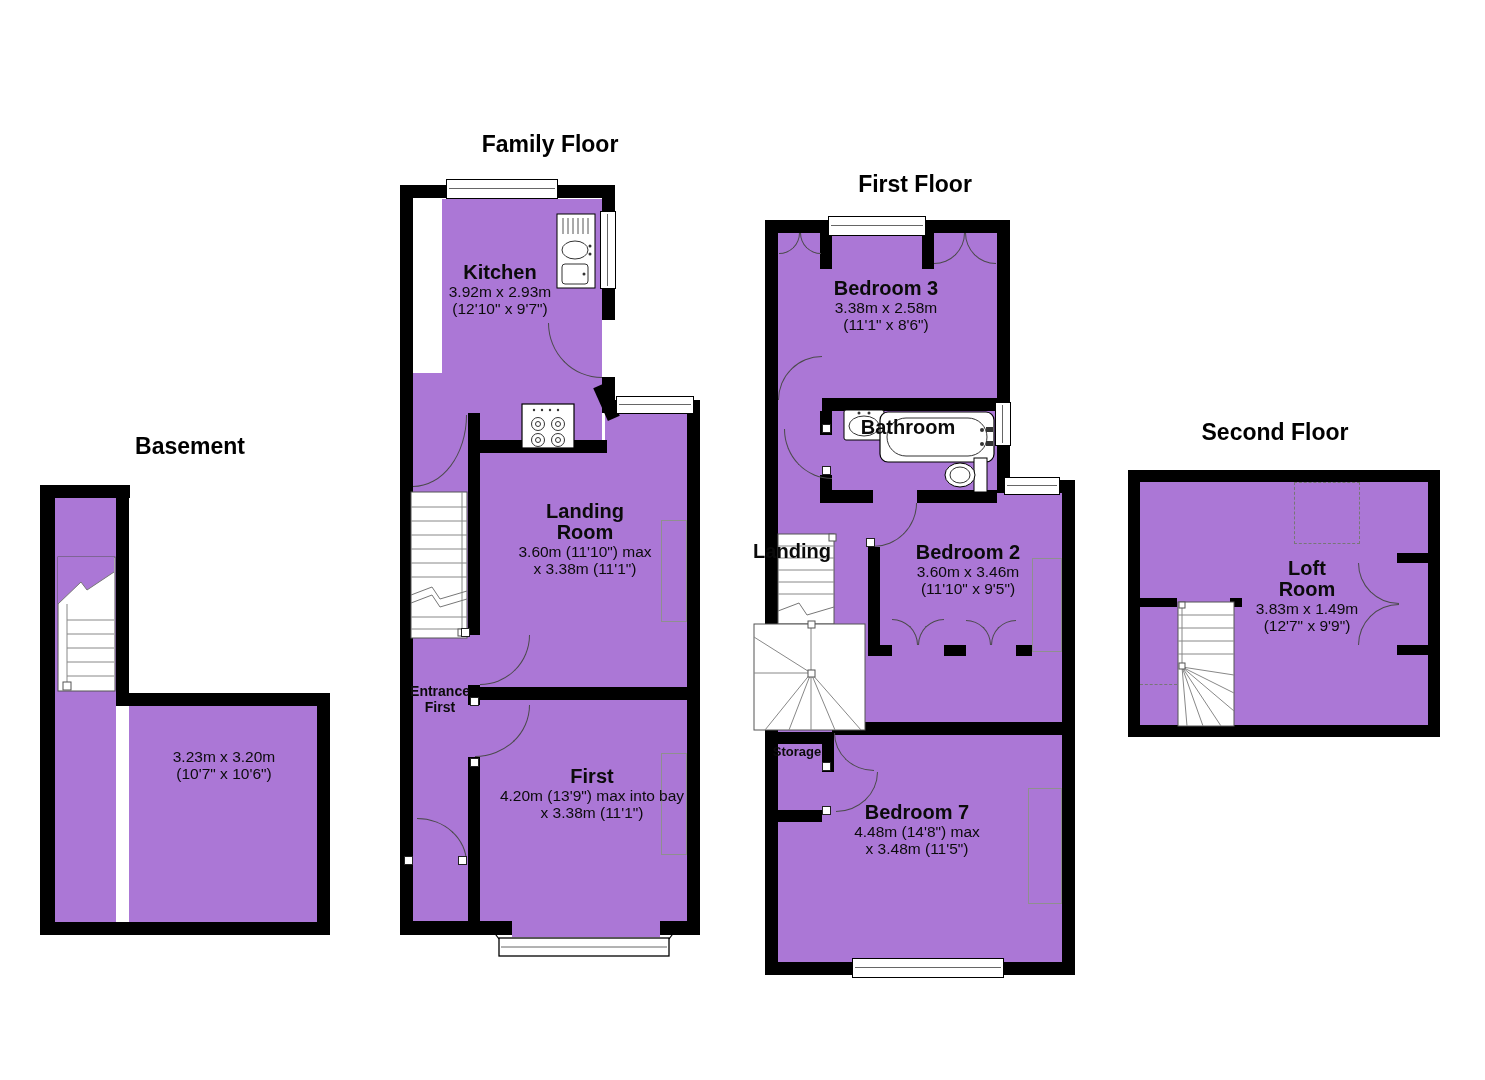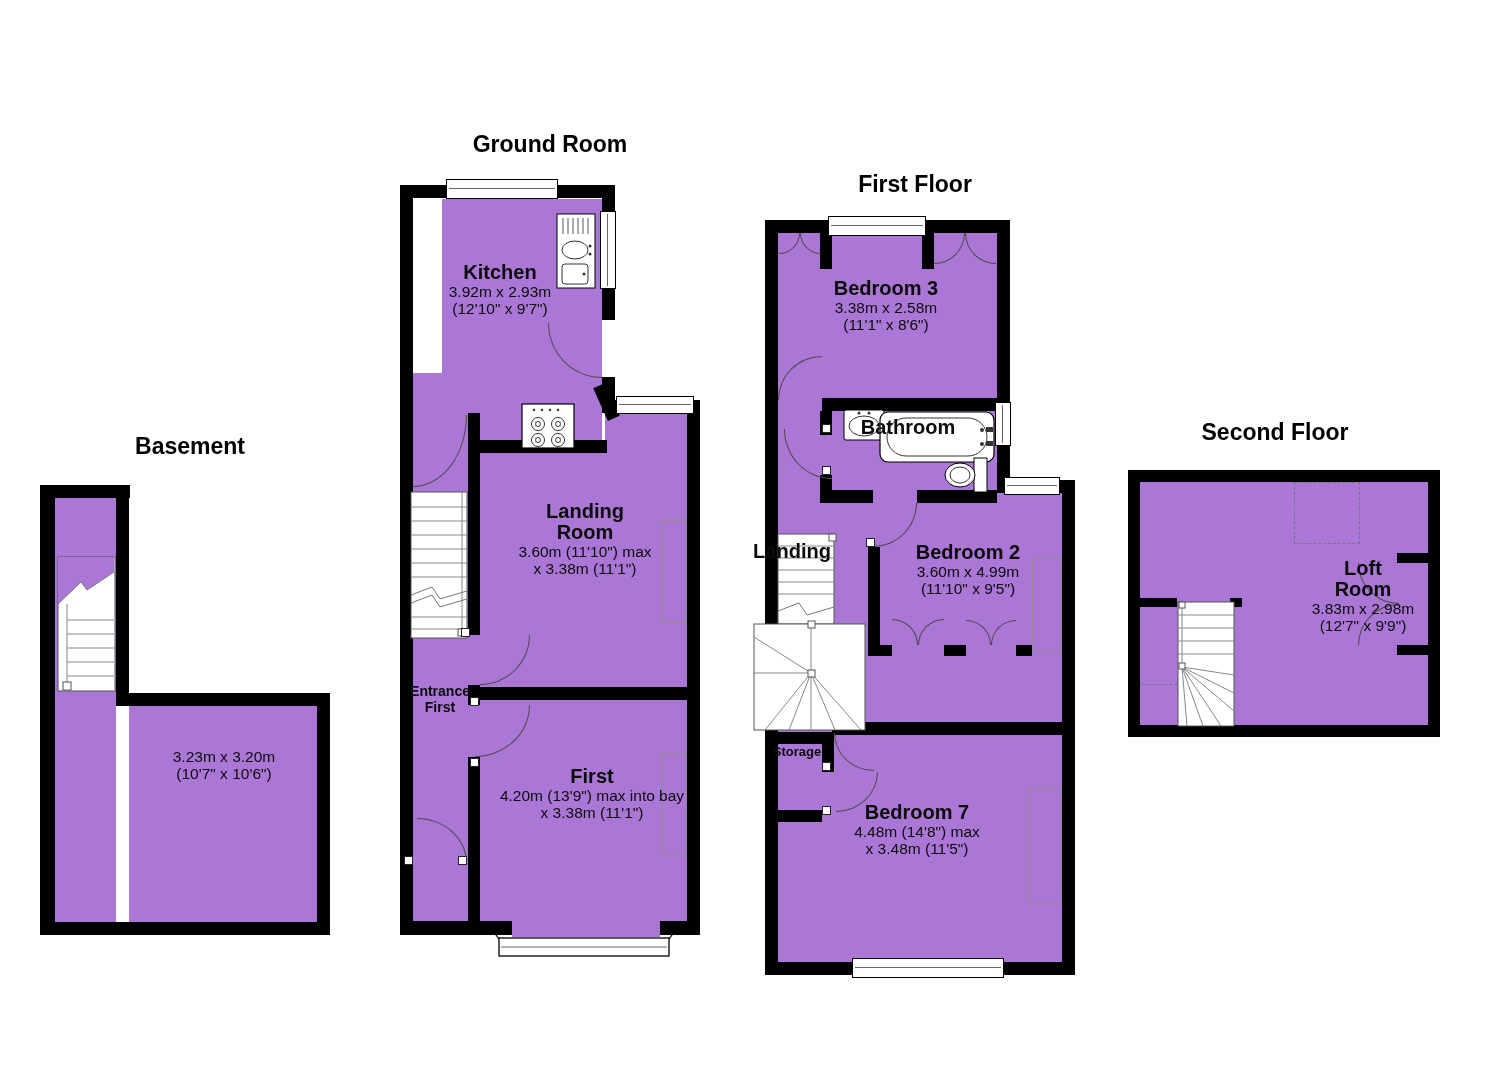--- a/index.html
+++ b/index.html
@@ -55,21 +55,21 @@
       </g>
       <rect x="6" y="126" width="8" height="8" fill="#fff" stroke="#555" stroke-width="1"></rect>
     </svg>
     <div class="lbl" style="left:224px;top:748px">
       <div class="rdim">3.23m x 3.20m</div>
       <div class="rdim">(10'7" x 10'6")</div>
     </div>
   </section>
 
   <section>
-    <div class="title" style="left:550px;top:131px">Ground Room</div>
+    <div class="title" style="left:550px;top:131px">Family Floor</div>
     <div class="p" style="left:413px;top:199px;width:189px;height:254px"></div>
     <div class="p" style="left:413px;top:453px;width:274px;height:468px"></div>
     <div class="p" style="left:605px;top:413px;width:82px;height:48px"></div>
     <div class="wh" style="left:413px;top:199px;width:29px;height:174px"></div>
 
     <div class="w" style="left:400px;top:185px;width:215px;height:13px"></div>
     <div class="w" style="left:400px;top:185px;width:13px;height:750px"></div>
     <div class="w" style="left:602px;top:185px;width:13px;height:135px"></div>
     <div class="w" style="left:602px;top:377px;width:13px;height:30px"></div>
     <div class="w" style="left:600px;top:384px;width:13px;height:36px;transform:rotate(-24deg)"></div>
@@ -286,21 +286,21 @@
       <div class="rdim">(11'1" x 8'6")</div>
     </div>
     <div class="lbl" style="left:908px;top:417px">
       <div class="rname">Bathroom</div>
     </div>
     <div class="lbl" style="left:792px;top:541px">
       <div class="rname">Landing</div>
     </div>
     <div class="lbl" style="left:968px;top:542px">
       <div class="rname">Bedroom 2</div>
-      <div class="rdim">3.60m x 4.99m</div>
+      <div class="rdim">3.60m x 3.46m</div>
       <div class="rdim">(11'10" x 9'5")</div>
     </div>
     <div class="lbl" style="left:797px;top:745px">
       <div class="rsm" style="font-size:13px">Storage</div>
     </div>
     <div class="lbl" style="left:917px;top:802px">
       <div class="rname">Bedroom 7</div>
       <div class="rdim">4.48m (14'8") max</div>
       <div class="rdim">x 3.48m (11'5")</div>
     </div>
@@ -332,21 +332,21 @@
         <line x1="5" y1="66" x2="57" y2="74"></line>
           <line x1="5" y1="66" x2="57" y2="92"></line>
         <line x1="5" y1="66" x2="57" y2="110"></line>
           <line x1="5" y1="66" x2="44" y2="125"></line>
         <line x1="5" y1="66" x2="26" y2="125"></line>
           <line x1="5" y1="66" x2="10" y2="125"></line>
       </g>
       <rect x="2" y="1" width="6" height="6" fill="#fff" stroke="#555" stroke-width="1"></rect>
       <rect x="2" y="62" width="6" height="6" fill="#fff" stroke="#555" stroke-width="1"></rect>
     </svg>
-    <div class="lbl" style="left:1363px;top:558px">
+    <div class="lbl" style="left:1307px;top:558px">
       <div class="rname">Loft</div>
       <div class="rname">Room</div>
-      <div class="rdim">3.83m x 2.98m</div>
+      <div class="rdim">3.83m x 1.49m</div>
       <div class="rdim">(12'7" x 9'9")</div>
     </div>
   </section>
 
 </div>
 
 </body></html>

